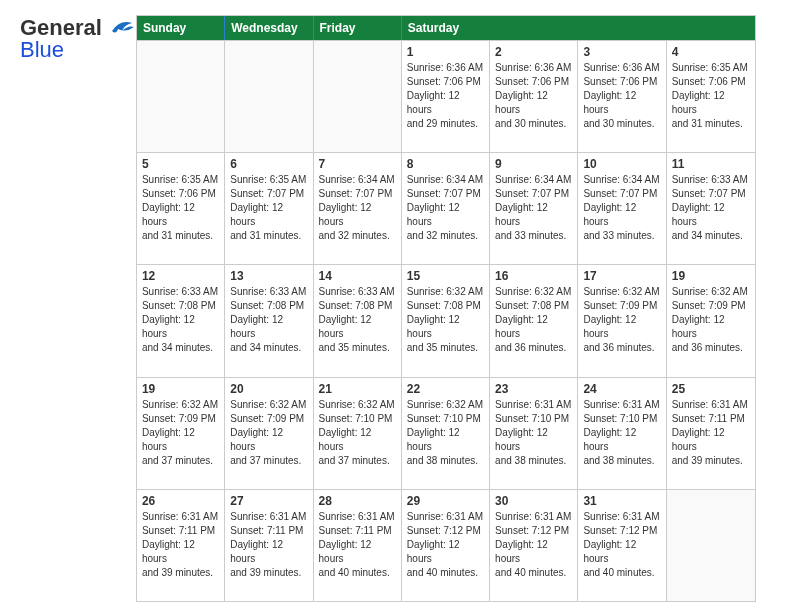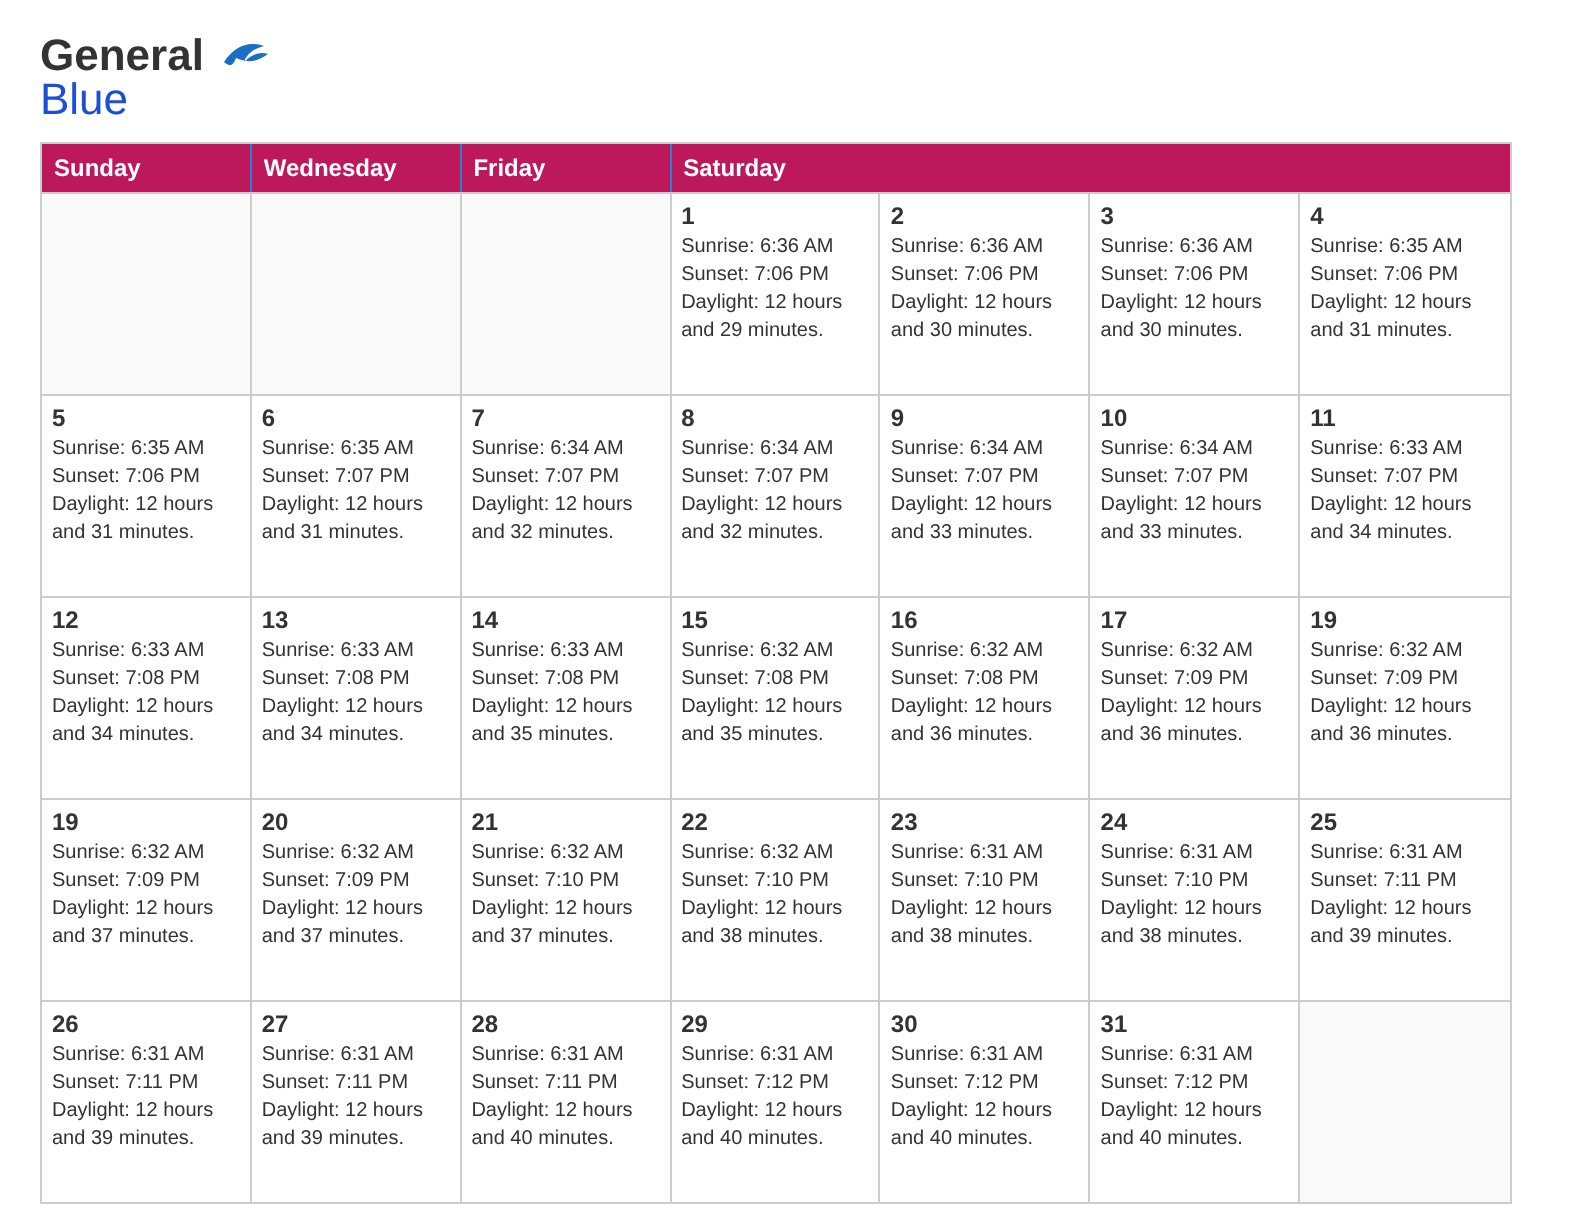--- a/index.html
+++ b/index.html
@@ -9,21 +9,20 @@
       width: 792px;
       height: 612px;
       overflow: hidden;
     }
     .page {
       width: 792px;
       height: 612px;
       background: #fff;
       padding: 15px 36px 10px 20px;
       display: flex;
-      flex-direction: column;
     }
     .header {
       display: flex;
       justify-content: space-between;
       align-items: flex-start;
       margin-bottom: 8px;
     }
     .logo {
       display: flex;
       flex-direction: column;
@@ -44,21 +43,21 @@
     }
     .calendar {
       flex: 1;
       display: flex;
       flex-direction: column;
       border: 1px solid #ccc;
     }
     .cal-header-row {
       display: grid;
       grid-template-columns: repeat(7, 1fr);
-      background: #be185d;
+      background: #15803d;
     }
     .cal-header-cell {
       color: #fff;
       font-size: 12px;
       font-weight: bold;
       padding: 5px 6px;
       border-right: 1px solid #2a7fd4;
       text-align: left;
     }
     .cal-header-cell:last-child { border-right: none; }

